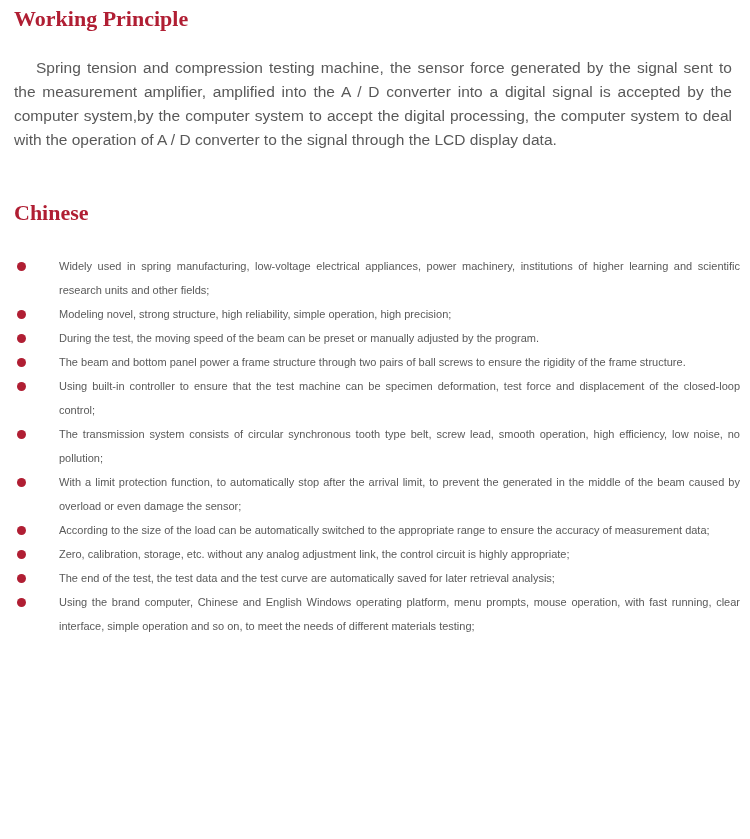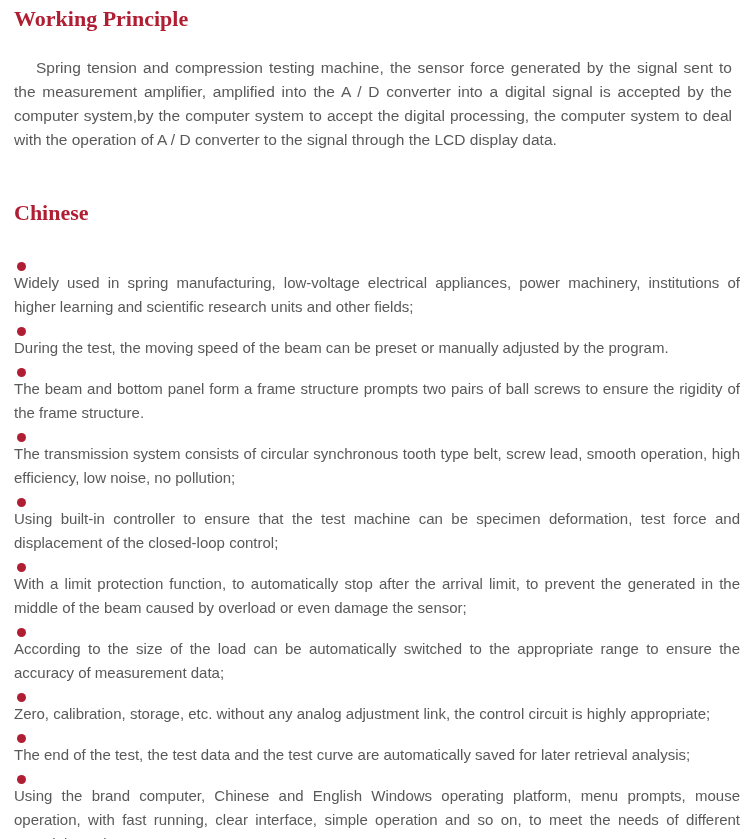--- a/index.html
+++ b/index.html
@@ -44,23 +44,22 @@
   }
   .features-list {
     list-style: none;
     margin: 28px 0 0 0;
     padding: 0;
   }
   .feature-item {
     display: flex;
     align-items: flex-start;
     color: #595959;
-    font-size: 15px;
+    font-size: 11px;
     line-height: 24px;
-    flex-direction: column;
   }
   .bullet {
     flex: 0 0 auto;
     width: 9px;
     height: 9px;
     border-radius: 50%;
     background: #b01e33;
     margin: 8px 33px 0 3px;
   }
   .feature-text {
@@ -79,33 +78,37 @@
 
   <h2 class="section-heading heading-features">Chinese</h2>
 
   <ul class="features-list">
     <li class="feature-item">
       <span class="bullet"></span>
       <span class="feature-text">Widely used in spring manufacturing, low-voltage electrical appliances, power machinery, institutions of higher learning and scientific research units and other fields;</span>
     </li>
     <li class="feature-item">
       <span class="bullet"></span>
+      <span class="feature-text">Modeling novel, strong structure, high reliability, simple operation, high precision;</span>
+    </li>
+    <li class="feature-item">
+      <span class="bullet"></span>
       <span class="feature-text">During the test, the moving speed of the beam can be preset or manually adjusted by the program.</span>
     </li>
     <li class="feature-item">
       <span class="bullet"></span>
-      <span class="feature-text">The beam and bottom panel form a frame structure prompts two pairs of ball screws to ensure the rigidity of the frame structure.</span>
+      <span class="feature-text">The beam and bottom panel power a frame structure through two pairs of ball screws to ensure the rigidity of the frame structure.</span>
+    </li>
+    <li class="feature-item">
+      <span class="bullet"></span>
+      <span class="feature-text">Using built-in controller to ensure that the test machine can be specimen deformation, test force and displacement of the closed-loop control;</span>
     </li>
     <li class="feature-item">
       <span class="bullet"></span>
       <span class="feature-text">The transmission system consists of circular synchronous tooth type belt, screw lead, smooth operation, high efficiency, low noise, no pollution;</span>
-    </li>
-    <li class="feature-item">
-      <span class="bullet"></span>
-      <span class="feature-text">Using built-in controller to ensure that the test machine can be specimen deformation, test force and displacement of the closed-loop control;</span>
     </li>
     <li class="feature-item">
       <span class="bullet"></span>
       <span class="feature-text">With a limit protection function, to automatically stop after the arrival limit, to prevent the generated in the middle of the beam caused by overload or even damage the sensor;</span>
     </li>
     <li class="feature-item">
       <span class="bullet"></span>
       <span class="feature-text">According to the size of the load can be automatically switched to the appropriate range to ensure the accuracy of measurement data;</span>
     </li>
     <li class="feature-item">

